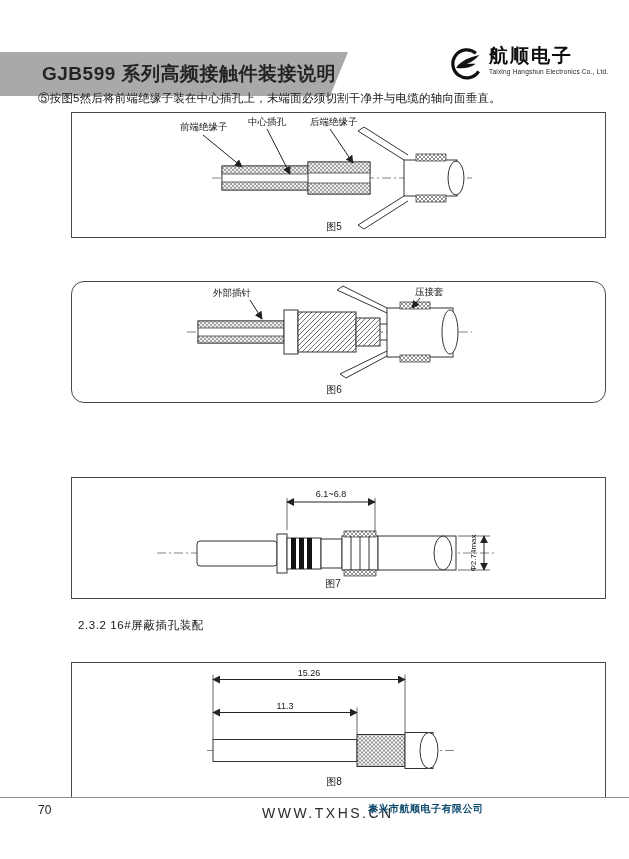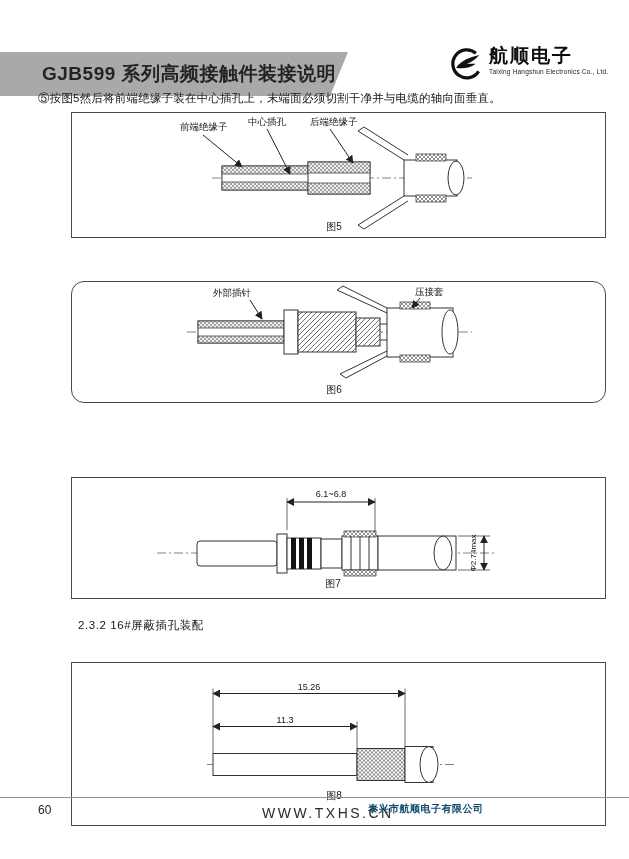--- a/index.html
+++ b/index.html
@@ -22,21 +22,21 @@
   .para{position:absolute;left:38px;width:558px;font-size:11.5px;line-height:16px;color:#161616;
         letter-spacing:0.2px;text-align:justify;}
   .heading{position:absolute;left:38px;width:558px;font-size:11.5px;color:#161616;letter-spacing:0.6px;}
 
   
   .figbox{position:absolute;left:47px;width:535px;border:1px solid #4a4a4a;background:#fff;box-sizing:border-box;margin-left:24px;}
   .figbox svg{display:block;width:100%;height:100%;}
   #figbox5{top:112px;height:126px;}
   #figbox6{top:281px;height:122px;border-radius:13px;}
   #figbox7{top:477px;height:122px;}
-  #figbox8{top:662px;height:164px;}
+  #figbox8{top:662px;height:136px;}
   .figsvg text{fill:#161616;font-family:"Liberation Sans", sans-serif;}
 
   
   .footer-line{position:absolute;top:797px;left:0;width:629px;border-top:1px solid #8f8f8f;}
   .footer-page{position:absolute;left:38px;top:803px;font-size:12px;color:#222;}
   .footer-site{position:absolute;left:262px;top:805px;font-size:14px;letter-spacing:2.5px;color:#2b2b2b;}
   .footer-company{position:absolute;left:368px;top:802px;font-size:10px;font-weight:bold;color:#0c4a6e;letter-spacing:0.5px;}
 </style>
 </head>
 <body>
@@ -184,17 +184,17 @@
       <line x1="285" y1="41" x2="285" y2="68" stroke="#444" stroke-width="0.8"></line>
       <line x1="141" y1="13" x2="333" y2="13" stroke="#222" marker-start="url(#arr)" marker-end="url(#arr)"></line>
       <text x="237" y="9" font-size="9" text-anchor="middle">15.26</text>
       <line x1="141" y1="46" x2="285" y2="46" stroke="#222" marker-start="url(#arr)" marker-end="url(#arr)"></line>
       <text x="213" y="42" font-size="9" text-anchor="middle">11.3</text>
       <text x="262" y="118" font-size="10" text-anchor="middle">图8</text>
     </svg>
   </div>
 
   <div class="footer-line"></div>
-  <div class="footer-page">60</div>
+  <div class="footer-page">70</div>
   <div class="footer-site">WWW.TXHS.CN</div>
   <div class="footer-company">泰兴市航顺电子有限公司</div>
 
 </div>
 
 </body></html>

